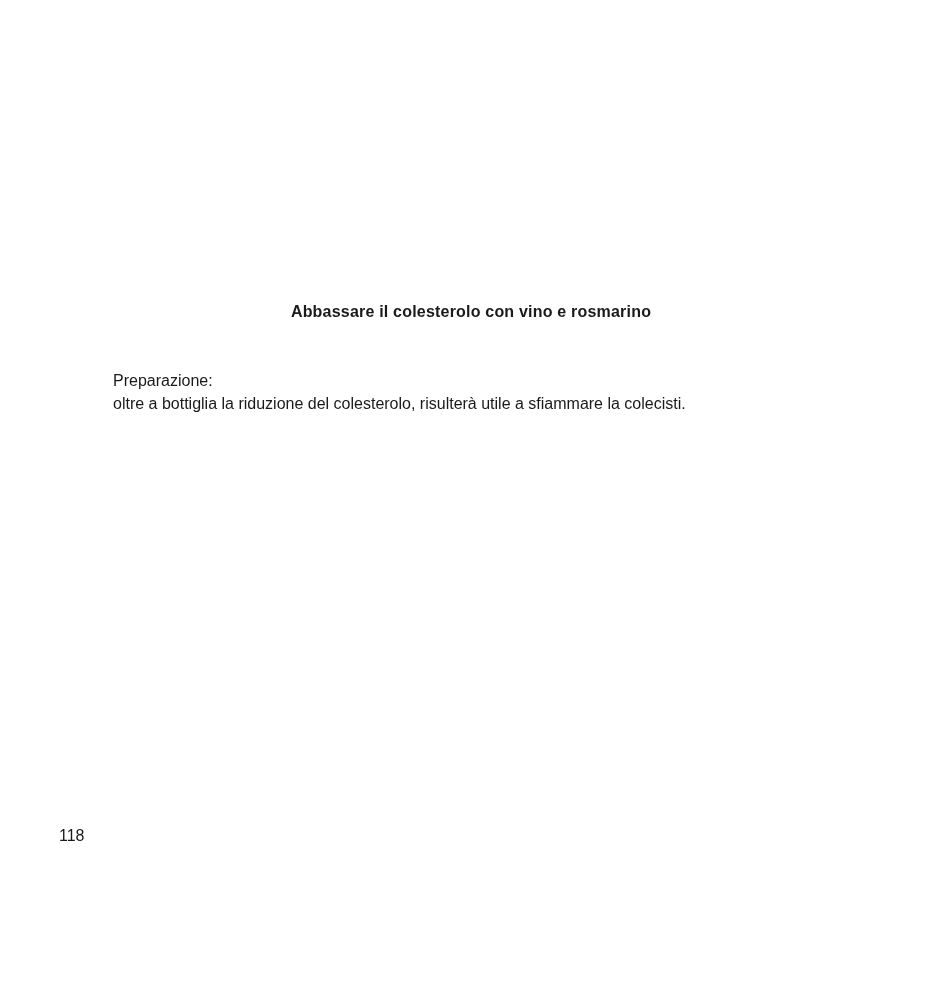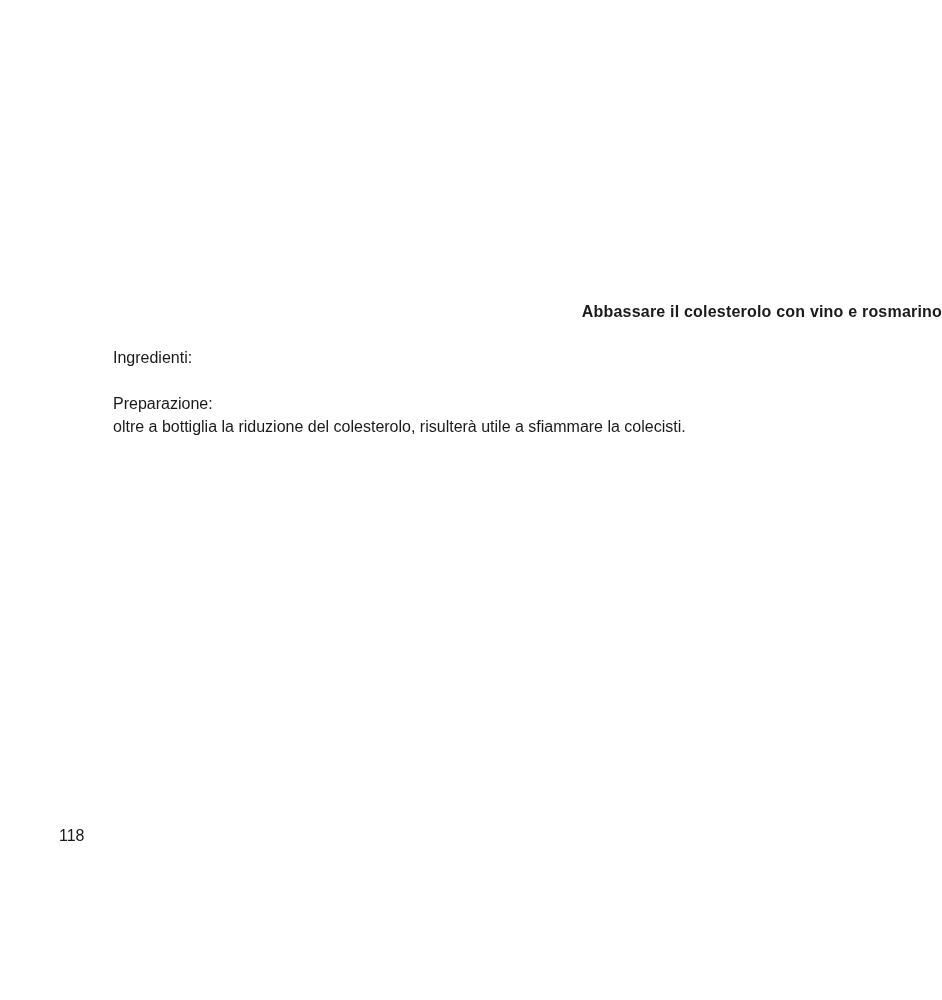--- a/index.html
+++ b/index.html
@@ -14,21 +14,21 @@
     background: #ffffff;
     font-family: "Liberation Sans", sans-serif;
     color: #1a1a1a;
     overflow: hidden;
   }
   .title {
     position: absolute;
     top: 300px;
     left: 0;
     width: 100%;
-    text-align: right;
+    text-align: center;
     font-size: 16px;
     font-weight: bold;
     line-height: 23px;
     letter-spacing: 0.2px;
   }
   .body-text {
     position: absolute;
     top: 346px;
     left: 113px;
     width: 730px;
@@ -52,21 +52,20 @@
 </style>
 </head>
 <body>
 
 <div class="page">
 
   <div class="title">Abbassare il colesterolo con vino e rosmarino</div>
 
   <div class="body-text">
 
-    <div class="line">Ingredienti:</div>
 
 
 
     <div class="spacer"></div>
 
     <div class="line">Preparazione:</div>
 
 
 
 

